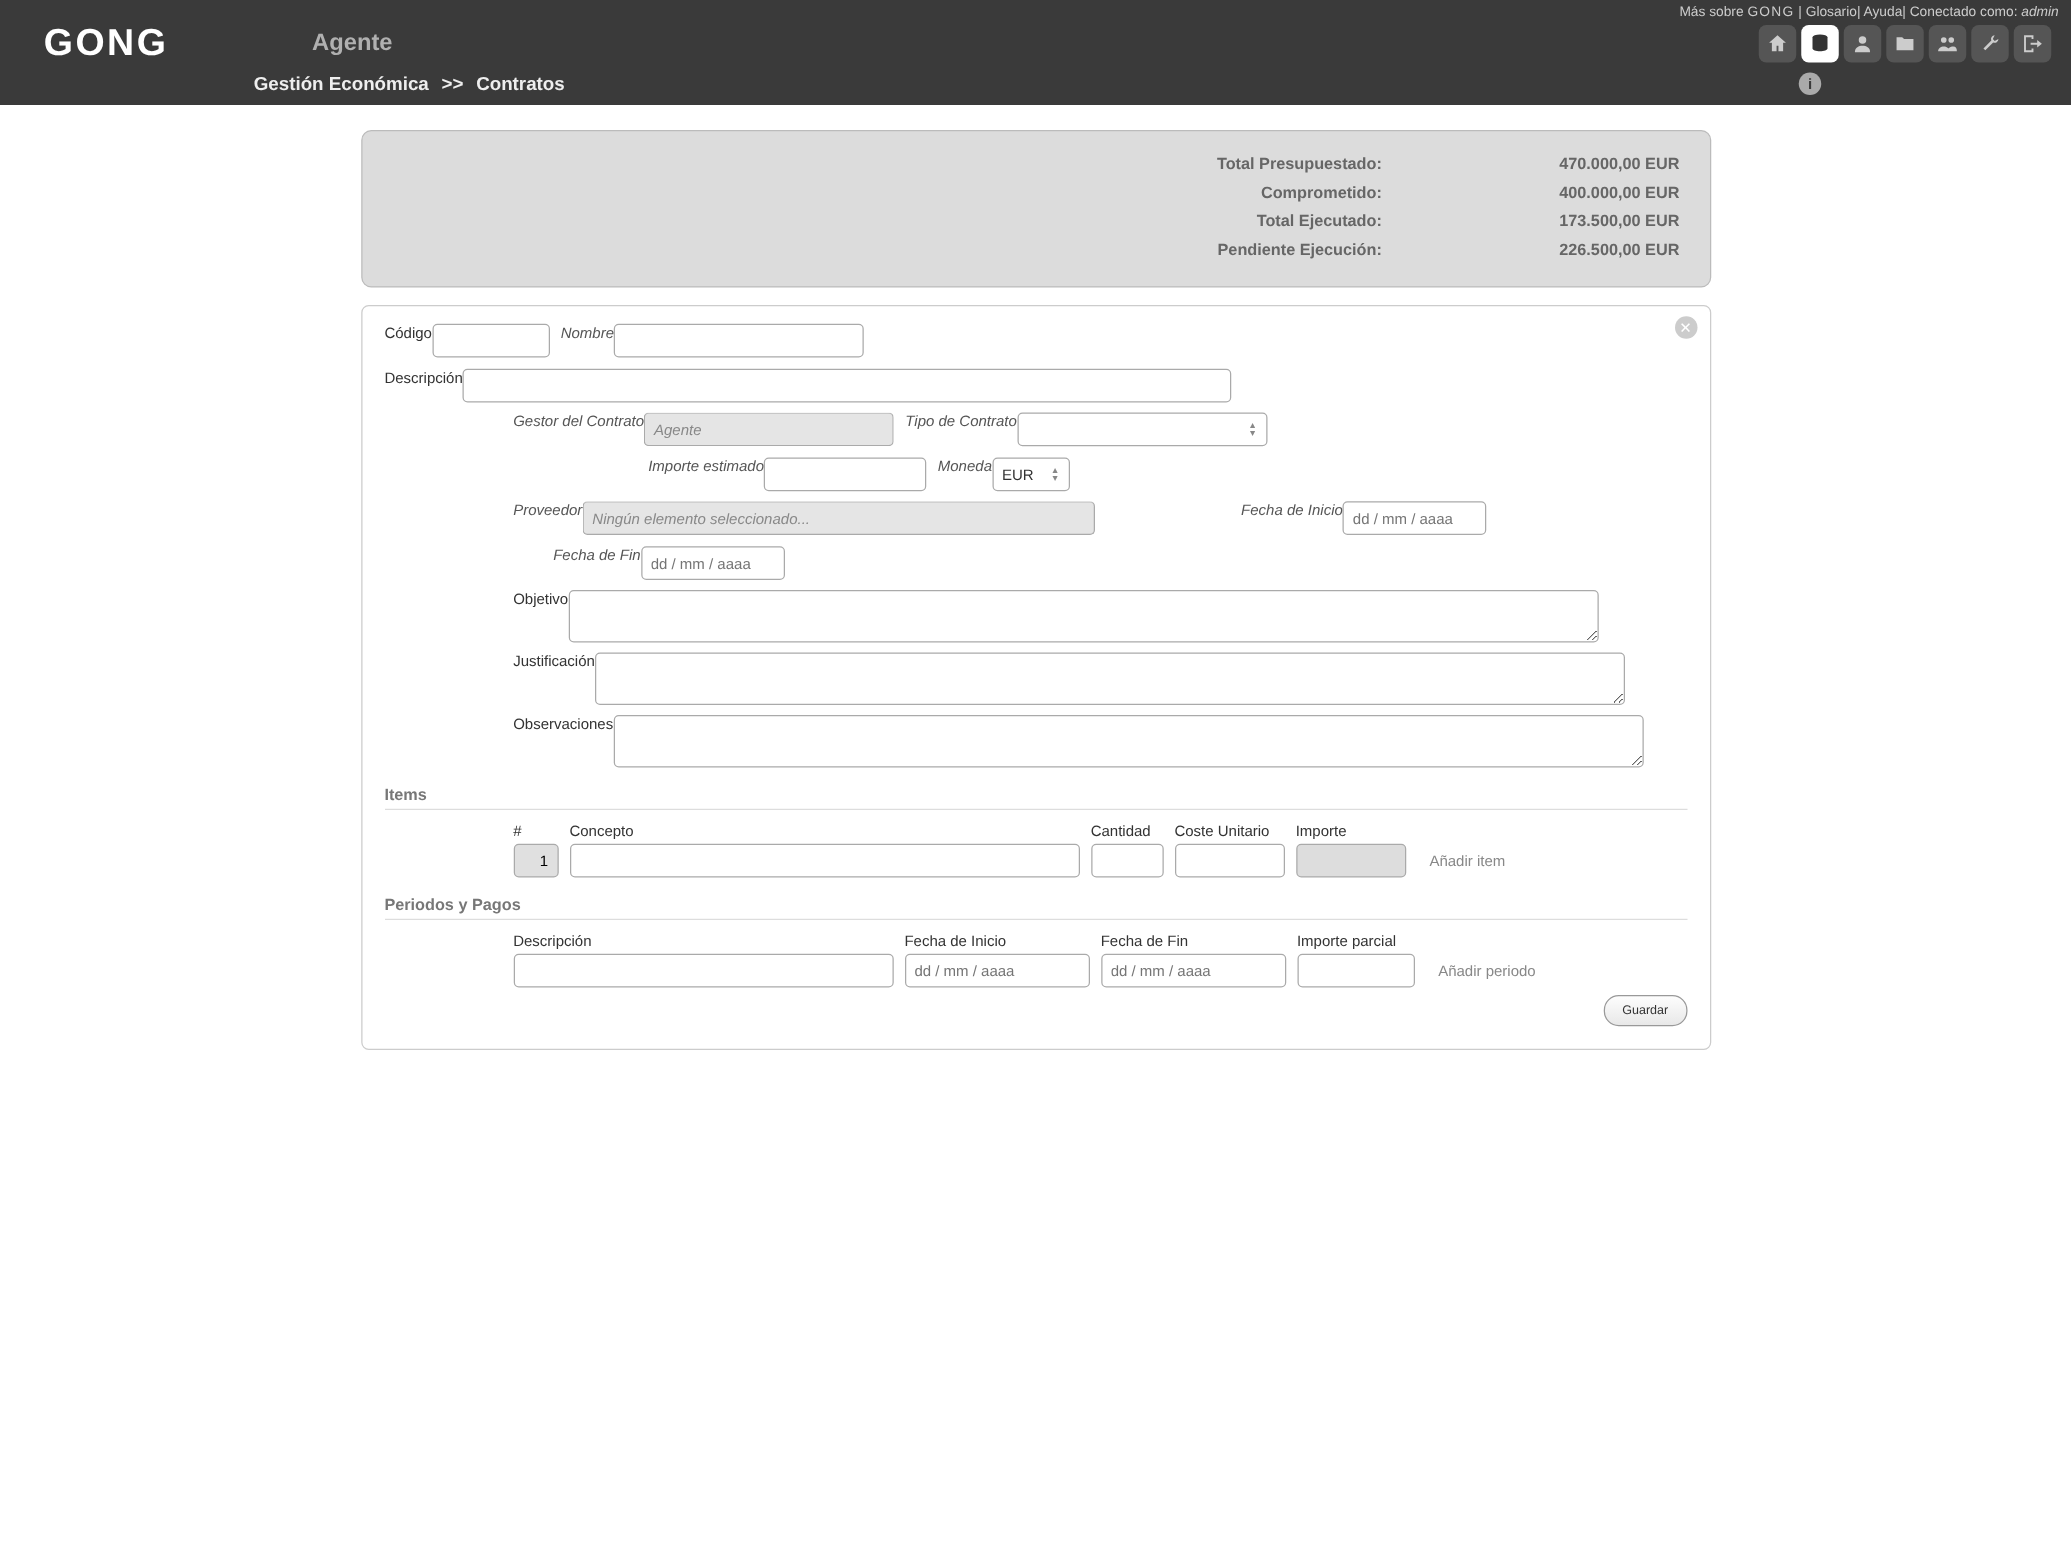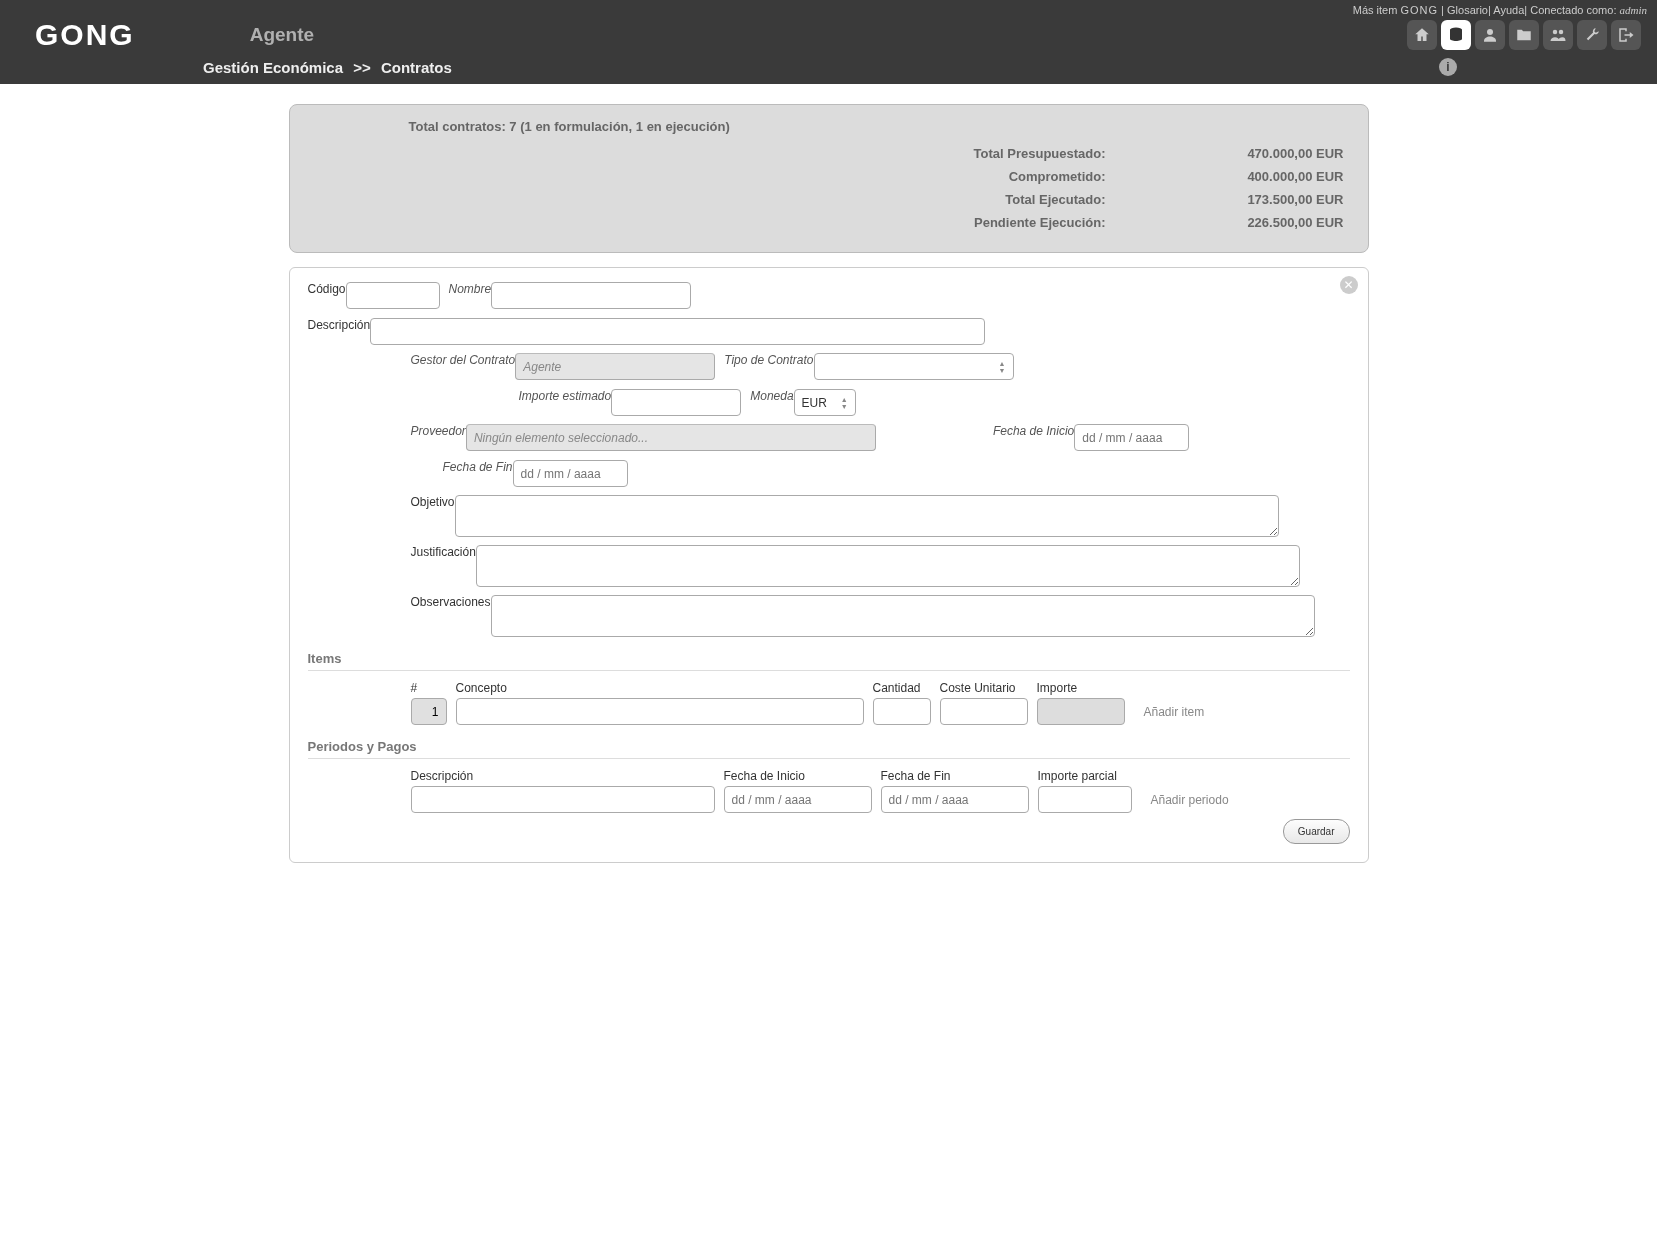--- a/index.html
+++ b/index.html
@@ -2,21 +2,21 @@
 <html><head>
   <meta charset="utf-8">
   <style>
     * { box-sizing: border-box; margin: 0; padding: 0; }
     body { font-family: Arial, Helvetica, sans-serif; font-size: 13px; color: #333; background: #fff; }
     
     
     .topbar { background: #3a3a3a; display: flex; align-items: flex-start; justify-content: space-between; padding: 0 10px 0 0; }
     .meta-links { position: absolute; top: 4px; right: 10px; color: #ccc; font-size: 11px; }
     .meta-links a { color: #ccc; text-decoration: none; }
-    .meta-links .admin { font-style: italic; font-family: Liberation Serif, serif; }
+    .meta-links .admin { font-style: italic; }
     .meta-links .gong-mini { font-family: 'Arial Black', sans-serif; letter-spacing: 1px; }
     
     .header-row { display: flex; align-items: center; width: 100%; padding-top: 18px; }
     .logo { color: #fff; font-family: 'Arial Black', sans-serif; font-size: 30px; font-weight: 900; letter-spacing: 2px; margin-left: 35px; margin-right: 115px; }
     .agente-label { color: #b0b0b0; font-size: 19px; font-weight: bold; }
     .icon-nav { margin-left: auto; display: flex; gap: 4px; padding-right: 6px; }
     .icon-btn { width: 30px; height: 30px; border-radius: 6px; background: #555; display: flex; align-items: center; justify-content: center; cursor: pointer; }
     .icon-btn.active { background: #fff; }
     .icon-btn svg { width: 18px; height: 18px; fill: #ccc; }
     .icon-btn.active svg { fill: #333; }
@@ -91,21 +91,21 @@
     .w-pimporte { width: 94px; }
     
     .save-row { display: flex; justify-content: flex-end; margin-top: 6px; }
     .save-btn { border: 1px solid #999; border-radius: 12px; padding: 6px 14px; background: linear-gradient(#fdfdfd,#e8e8e8); font-size: 10px; cursor: pointer; color: #333; }
   </style>
 </head>
 <body>
 
 <div class="topbar">
   <div class="meta-links">
-    <a>Más item</a>
+    <a>Más sobre</a>
     <span class="gong-mini">GONG</span> |
     <a>Glosario</a>|
     <a>Ayuda</a>|
     <span>Conectado como:</span>
     <span class="admin">admin</span>
   </div>
   <div class="header-row">
     <div class="logo">GONG</div>
     <div class="agente-label">Agente</div>
     <div class="icon-nav">
@@ -157,21 +157,20 @@
     <span class="sep">&gt;&gt;</span>
     <span>Contratos</span>
   </div>
   <div class="info-btn">i</div>
 </div>
 
 <div class="main">
   <div class="wrapper">
 
     <div class="summary-box">
-      <div class="summary-title">Total contratos: 7 (1 en formulación, 1 en ejecución)</div>
       <div class="summary-rows">
         <div class="summary-row">
           <span class="label">Total Presupuestado:</span>
           <span class="value">470.000,00 EUR</span>
         </div>
         <div class="summary-row">
           <span class="label">Comprometido:</span>
           <span class="value">400.000,00 EUR</span>
         </div>
         <div class="summary-row">

